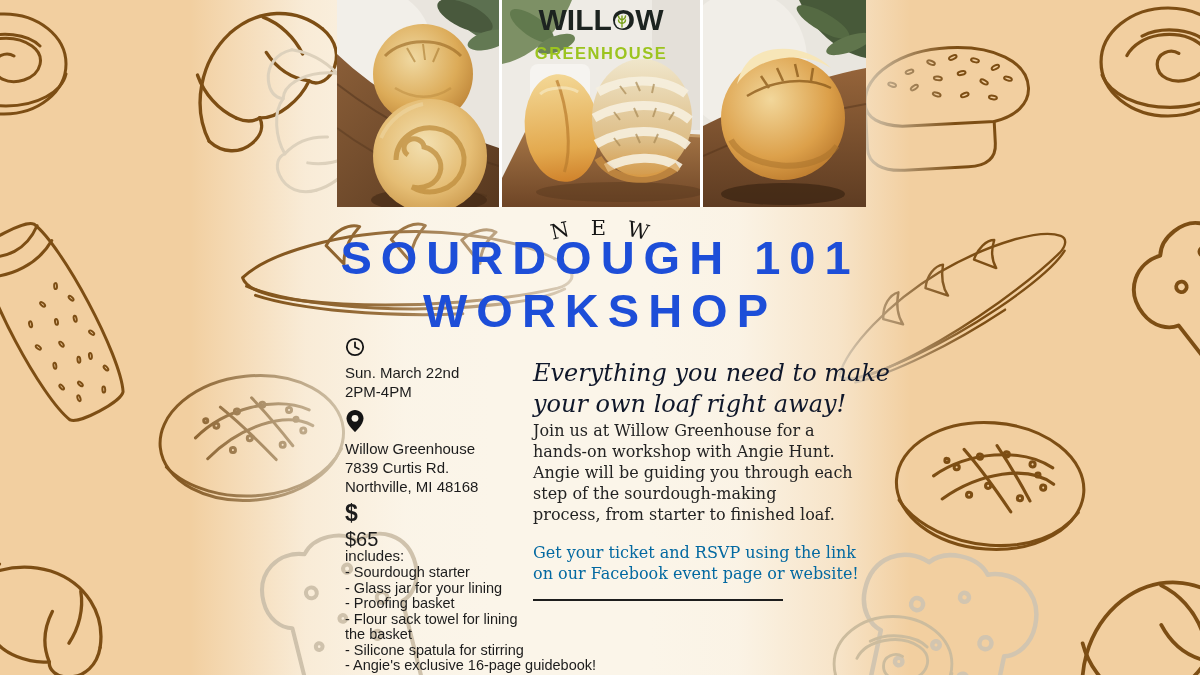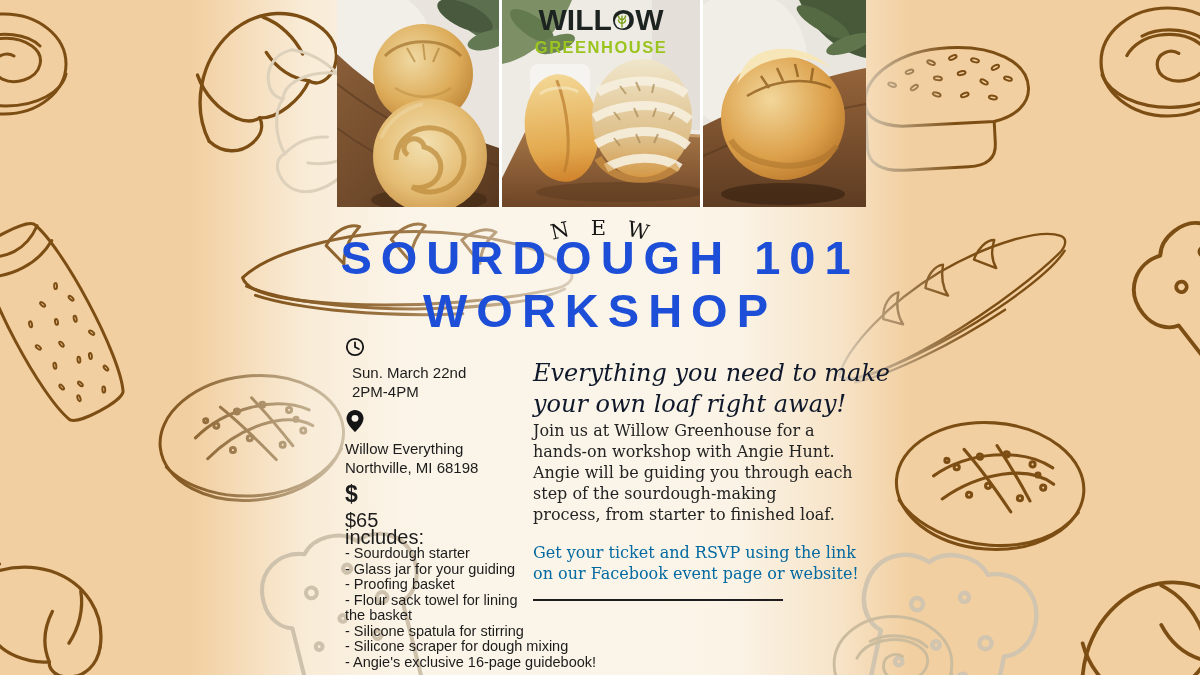--- a/index.html
+++ b/index.html
@@ -30,39 +30,39 @@
   .doodles{position:absolute;inset:0;z-index:2;}
   
   .photos{position:absolute;left:337px;top:0;width:529px;height:207px;display:flex;gap:3px;background:#fff;z-index:4;}
   .photos .panel{position:relative;height:207px;overflow:hidden;}
   .panel svg{display:block;}
   .panel-left{width:162px;} .panel-mid{width:198px;} .panel-right{width:163px;}
   
   .logo{position:absolute;top:5px;left:0;right:0;text-align:center;z-index:5;}
   .logo-name{position:relative;display:inline-block;font-weight:700;font-size:30px;letter-spacing:0px;color:#1c2320;line-height:1;}
   .logo-leaf{position:absolute;top:8px;left:calc(50% + 21px);transform:translateX(-50%);}
-  .logo-tagline{font-weight:700;font-size:16.5px;letter-spacing:1.5px;color:var(--logo-green,#9cc41f);line-height:1.05;margin-top:4px;}
+  .logo-tagline{font-weight:700;font-size:16.5px;letter-spacing:1.5px;color:var(--logo-green,#9cc41f);line-height:1.05;margin-top:10px;}
   
   .new-label{position:absolute;top:216px;left:0;width:1200px;text-align:center;z-index:3;
     font-family:"DejaVu Serif",serif;font-size:21px;color:#151515;}
   .new-label span{display:inline-block;margin:0 11px;}
   .new-n{transform:rotate(-13deg) translateY(3px);}
   .new-w{transform:rotate(13deg) translateY(3px);}
   
   .title{position:absolute;top:231px;left:0;width:1200px;text-align:center;z-index:3;
     font-weight:700;font-size:47px;line-height:1.13;letter-spacing:9px;color:#1d4ed8;white-space:pre-line;}
   
   .left-col{position:absolute;left:345px;top:337px;width:252px;z-index:3;color:#1c1c1c;}
   .icon{display:block;}
   .clock-wrap{margin-bottom:2px;} .pin-wrap{margin:8px 0 2px 0;}
   .date-line,.addr-line{font-size:15px;line-height:19px;}
-  .date-block{margin-bottom:8px;margin-left:7px;} .addr-block{margin-bottom:5px;}
+  .date-block{margin-bottom:8px;} .addr-block{margin-bottom:5px;}
   .dollar{font-size:23px;font-weight:700;line-height:24px;margin-bottom:1px;}
   .price{font-size:20px;line-height:17px;margin-top:6px;}
-  .includes-label{font-size:20px;line-height:16px;margin-bottom:1px;}
+  .includes-label{font-size:15px;line-height:16px;margin-bottom:1px;}
   .include-item{font-size:14.5px;line-height:15.5px;white-space:pre-line;}
   
   .right-col{position:absolute;left:533px;top:358px;width:360px;z-index:3;}
   .headline{font-family:"DejaVu Serif",serif;font-style:italic;font-size:24px;line-height:31px;color:#0f172a;white-space:pre-line;}
   .body-text{font-family:"DejaVu Serif",serif;font-size:16px;line-height:21px;color:#232323;white-space:pre-line;}
   .cta-text{font-family:"DejaVu Serif",serif;font-size:16px;line-height:21px;color:#0369a1;white-space:pre-line;margin-top:17px;}
   .rule{width:250px;border-top:2px solid #1d1d1d;margin-top:15px;}
 </style>
 </head>
 <body>
@@ -349,33 +349,33 @@
       <div class="date-line">Sun. March 22nd</div>
       <div class="date-line">2PM-4PM</div>
     </div>
     <span class="icon pin-wrap">
       <svg width="20" height="24" viewBox="0 0 20 24">
         <path d="M10,1 C5.3,1 1.5,4.8 1.5,9.5 C1.5,15.5 10,23 10,23 C10,23 18.5,15.5 18.5,9.5 C18.5,4.8 14.7,1 10,1 Z" fill="#141414"></path>
         <circle cx="10" cy="9.3" r="3.4" fill="#fbf5e9"></circle>
       </svg>
     </span>
     <div class="addr-block">
-      <div class="addr-line">Willow Everything</div>
-      <div class="addr-line">Northville, MI 68198</div>
+      <div class="addr-line">Willow Greenhouse</div>
+      <div class="addr-line">7839 Curtis Rd.</div>
+      <div class="addr-line">Northville, MI 48168</div>
     </div>
     <div class="dollar">$</div>
     <div class="price">$65</div>
     <div class="includes-label">includes:</div>
     <div class="include-item">- Sourdough starter</div>
-    <div class="include-item">- Glass jar for your guiding</div>
+    <div class="include-item">- Glass jar for your lining</div>
     <div class="include-item">- Proofing basket</div>
     <div class="include-item">- Flour sack towel for lining
 the basket</div>
     <div class="include-item">- Silicone spatula for stirring</div>
-    <div class="include-item">- Silicone scraper for dough mixing</div>
     <div class="include-item">- Angie's exclusive 16-page guidebook!</div>
   </div>
 
   <div class="right-col">
     <div class="headline">Everything you need to make
 your own loaf right away!</div>
     <div class="body-text">Join us at Willow Greenhouse for a
 hands-on workshop with Angie Hunt.
 Angie will be guiding you through each
 step of the sourdough-making

